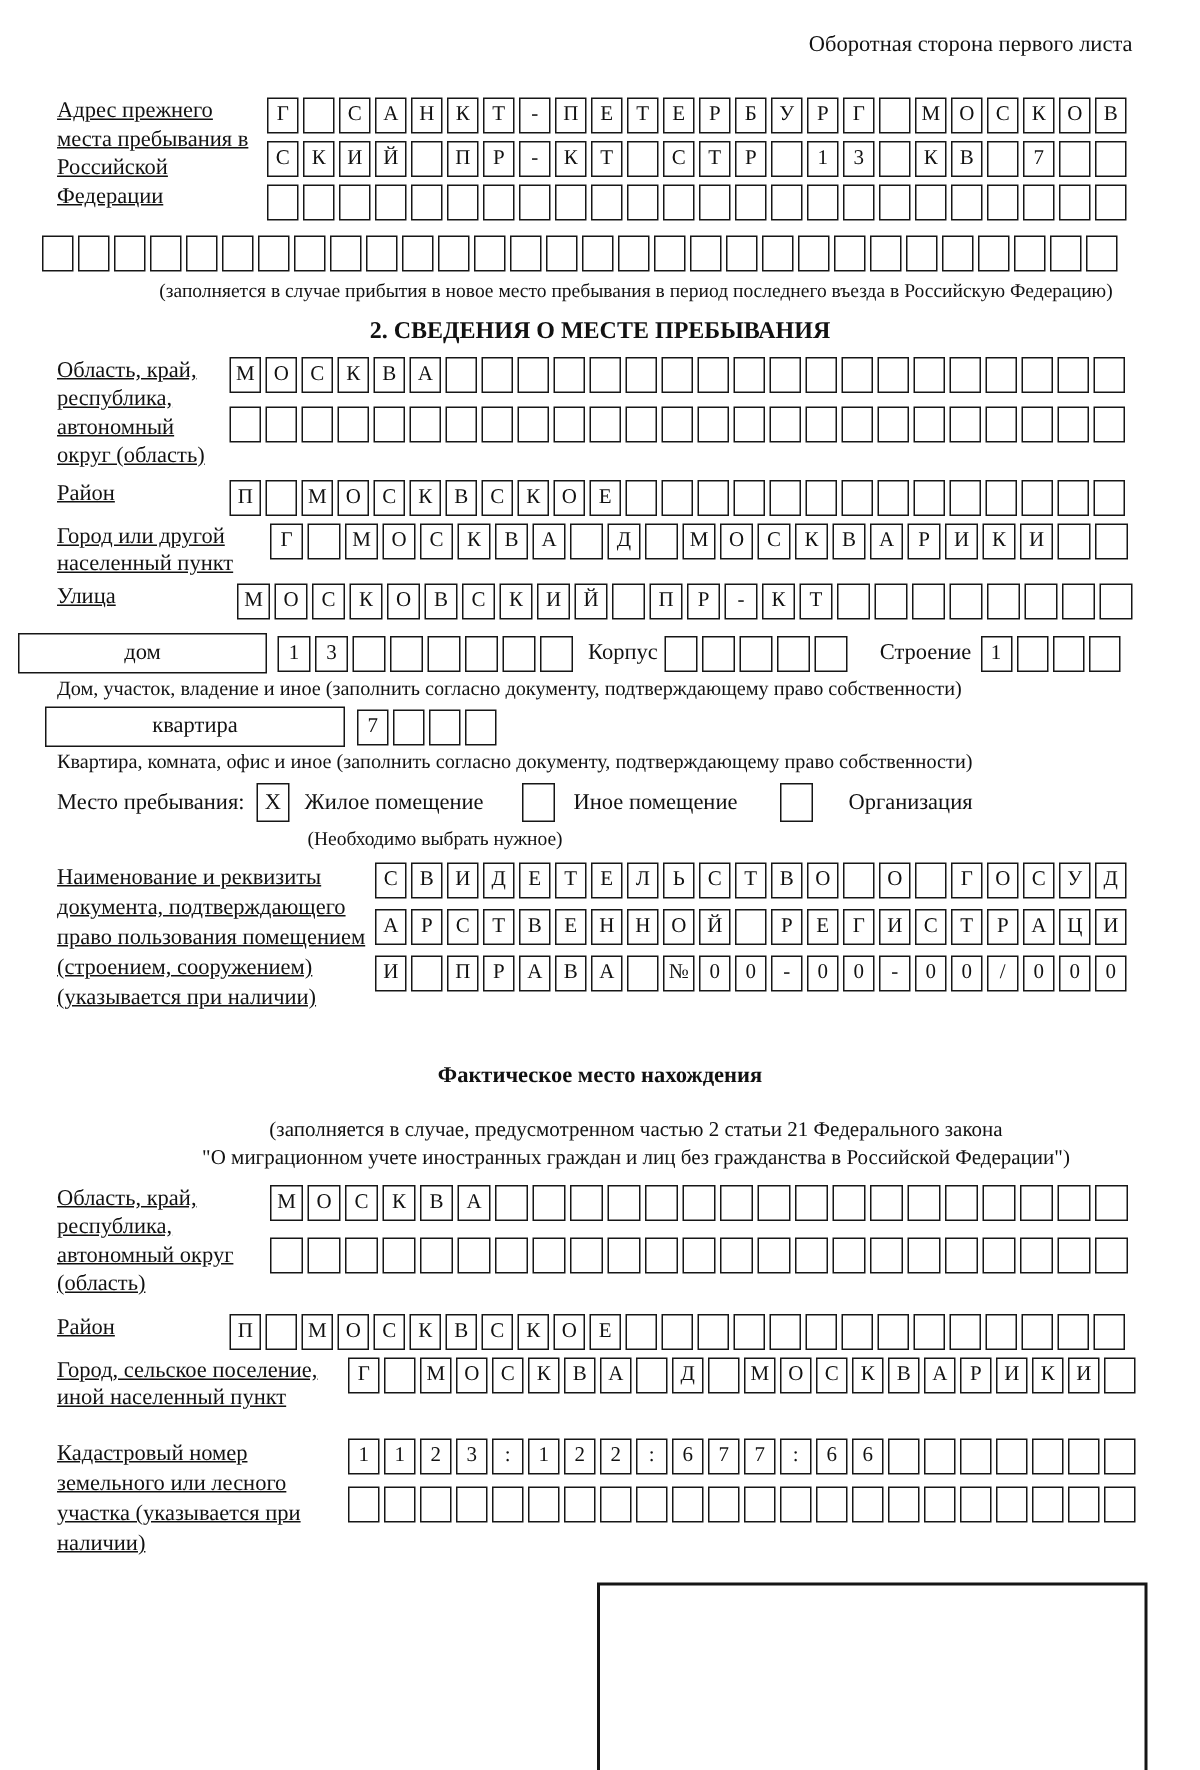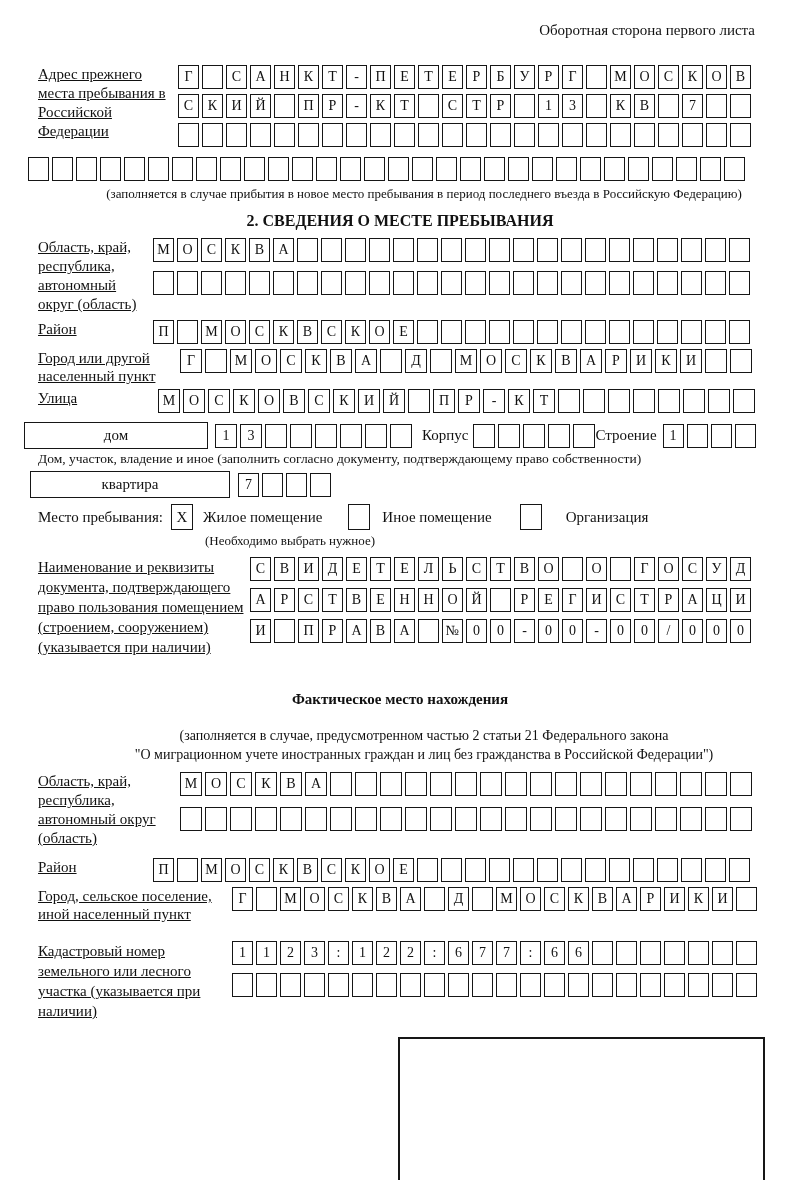--- a/index.html
+++ b/index.html
@@ -305,58 +305,59 @@
         <span class="cell"></span>
         <span class="cell"></span>
         <span class="cell"></span>
         <span class="cell"></span>
         <span class="cell"></span>
         <span class="cell"></span>
       </div>
   </div>
 
   <div class="inline-row" style="margin:3px 0 2px 0;">
-    <div class="widebox" style="width:184px;margin-left:24px;">дом</div>
+    <div class="widebox" style="width:166px;margin-left:12px;">дом</div>
     <div class="cells wide mb0" style="margin-left:7px;">
         <span class="cell">1</span>
         <span class="cell">3</span>
         <span class="cell"></span>
         <span class="cell"></span>
         <span class="cell"></span>
         <span class="cell"></span>
         <span class="cell"></span>
         <span class="cell"></span>
       </div>
     <div style="margin-left:10px;">Корпус</div>
     <div class="cells wide mb0" style="margin-left:5px;">
         <span class="cell"></span>
         <span class="cell"></span>
         <span class="cell"></span>
         <span class="cell"></span>
         <span class="cell"></span>
       </div>
-    <div style="margin-left:0;">Строение</div>
+    <div style="margin-left:21px;">Строение</div>
     <div class="cells mb0" style="margin-left:6px;">
         <span class="cell">1</span>
         <span class="cell"></span>
         <span class="cell"></span>
         <span class="cell"></span>
       </div>
   </div>
   <div class="note" style="text-align:left;padding-left:38px;font-size:13.5px;">Дом, участок, владение и иное (заполнить согласно документу, подтверждающему право собственности)</div>
 
   <div class="inline-row" style="margin:4px 0 2px 0;">
     <div class="widebox" style="width:200px;margin-left:30px;">квартира</div>
     <div class="cells mb0" style="margin-left:8px;">
         <span class="cell">7</span>
         <span class="cell"></span>
         <span class="cell"></span>
         <span class="cell"></span>
       </div>
   </div>
+  <div class="note" style="text-align:left;padding-left:38px;font-size:13.5px;">Квартира, комната, офис и иное (заполнить согласно документу, подтверждающему право собственности)</div>
 
   <div class="inline-row" style="margin-top:6px;padding-left:38px;">
     <div>Место пребывания:</div>
     <div class="checkbox" style="margin-left:8px;">
         <span>X</span>
       </div>
     <div style="margin-left:10px;">Жилое помещение</div>
     <div class="checkbox" style="margin-left:26px;">
         <span></span>
       </div>

